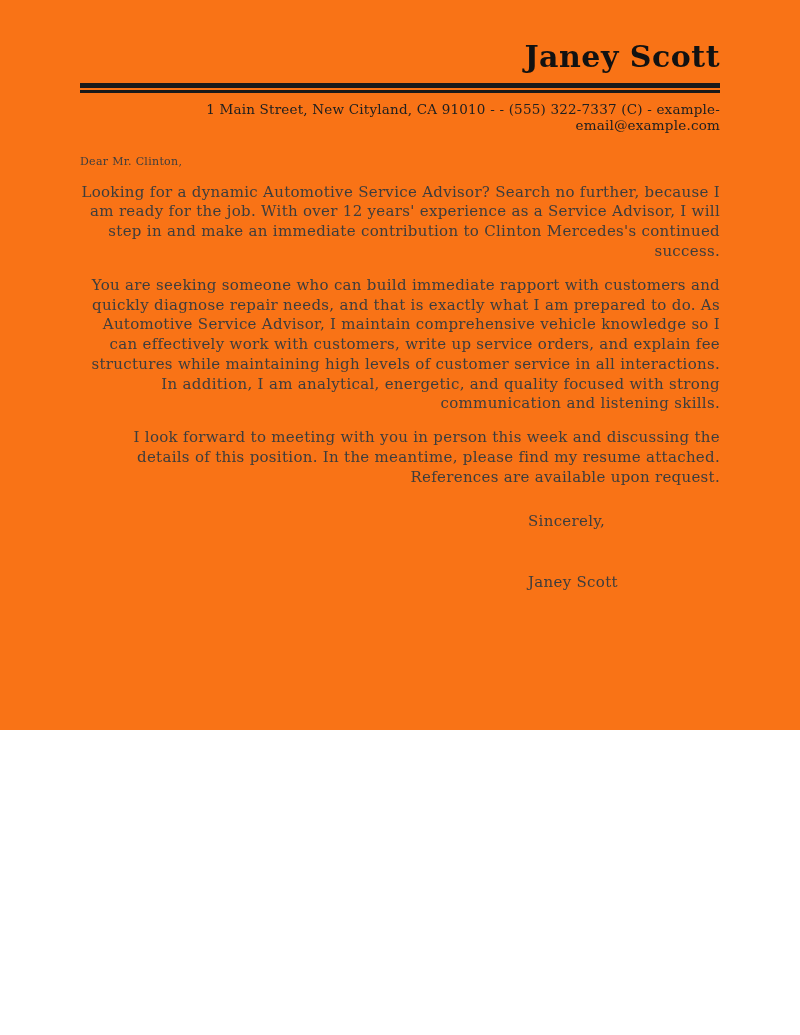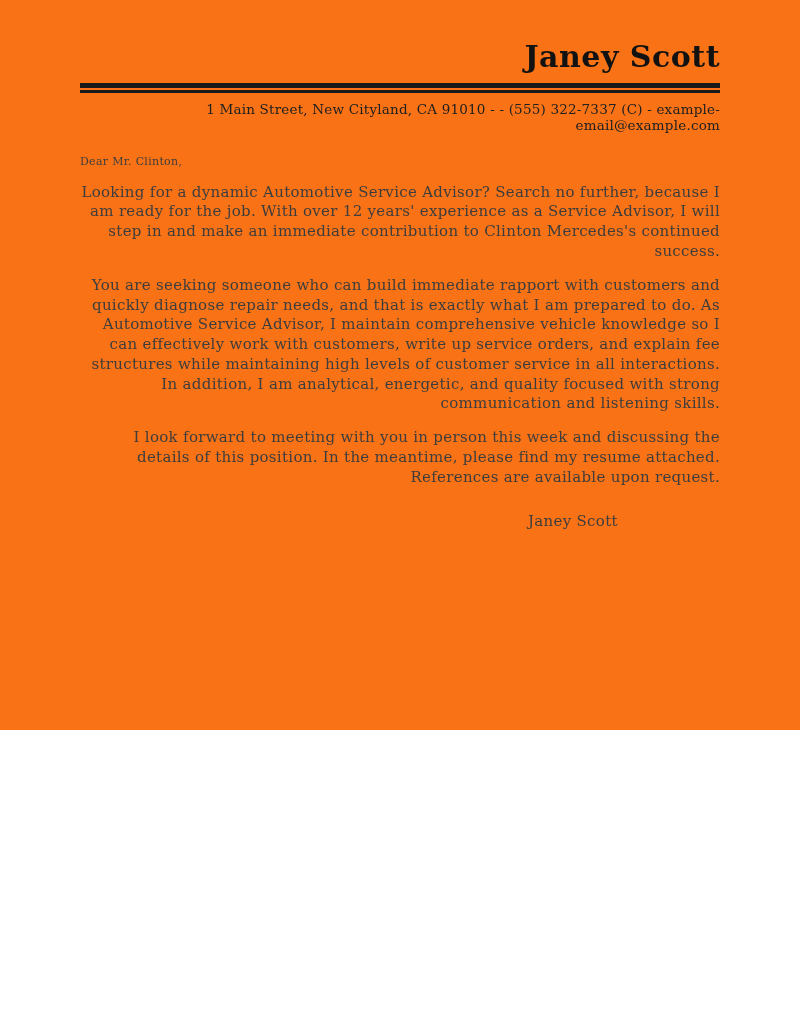--- a/index.html
+++ b/index.html
@@ -90,16 +90,17 @@
 
   <p class="salutation">Dear Mr. Clinton,</p>
 
   <p class="body-paragraph">Looking for a dynamic Automotive Service Advisor? Search no further, because I am ready for the job. With over 12 years' experience as a Service Advisor, I will step in and make an immediate contribution to Clinton Mercedes's continued success.</p>
 
   <p class="body-paragraph">You are seeking someone who can build immediate rapport with customers and quickly diagnose repair needs, and that is exactly what I am prepared to do. As Automotive Service Advisor, I maintain comprehensive vehicle knowledge so I can effectively work with customers, write up service orders, and explain fee structures while maintaining high levels of customer service in all interactions. In addition, I am analytical, energetic, and quality focused with strong communication and listening skills.</p>
 
   <p class="body-paragraph">I look forward to meeting with you in person this week and discussing the details of this position. In the meantime, please find my resume attached. References are available upon request.</p>
 
   <div class="closing-block">
+    <p class="closing">Sincerely,</p>
     <p class="signature">Janey Scott</p>
   </div>
 
 </div>
 
 </body></html>

